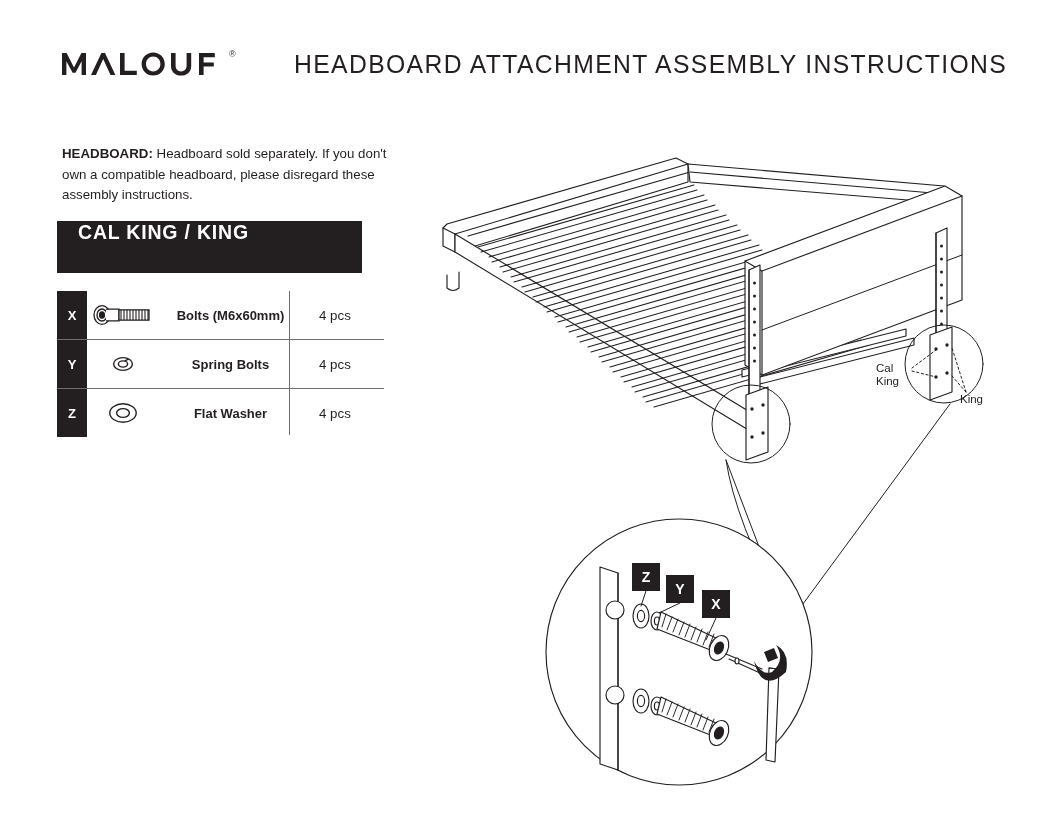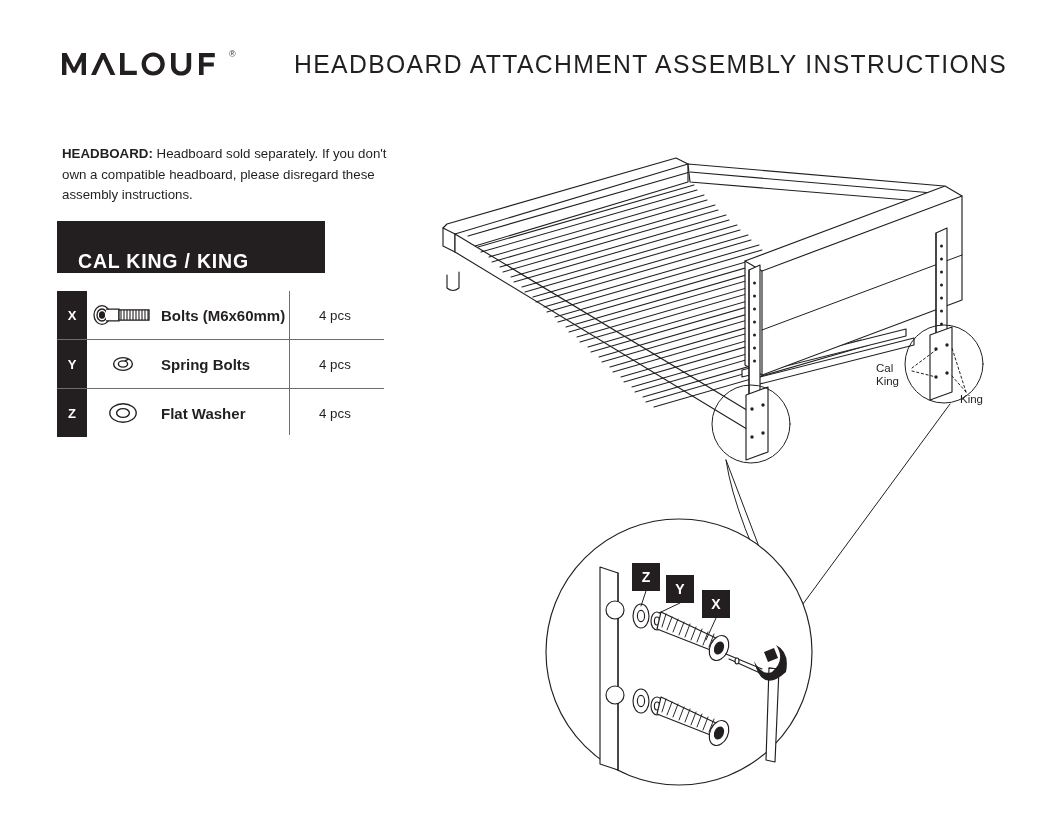--- a/index.html
+++ b/index.html
@@ -70,25 +70,25 @@
   }
   #attention-label {
     font-weight: bold;
   }
 
   
   #size-banner {
     position: absolute;
     left: 57px;
     top: 221px;
-    width: 268px;
+    width: 305px;
     height: 52px;
     background: #231f20;
     display: flex;
-    align-items: flex-end;
+    align-items: flex-start;
   }
   #size-banner-label {
     color: #ffffff;
     font-size: 19.5px;
     font-weight: bold;
     letter-spacing: 0.8px;
     padding-left: 21px;
   }
 
   
@@ -120,24 +120,25 @@
   .part-icon {
     width: 72px;
     flex: 0 0 auto;
     display: flex;
     align-items: center;
     justify-content: center;
     height: 48px;
   }
   .part-name {
     flex: 1 1 auto;
-    font-size: 15px;
+    font-size: 13px;
     font-weight: bold;
     color: #231f20;
     padding-left: 2px;
+    text-align: center;
   }
   .part-qty {
     width: 84px;
     flex: 0 0 auto;
     font-size: 13.3px;
     font-weight: normal;
     color: #231f20;
     padding-left: 19px;
     box-sizing: border-box;
   }

